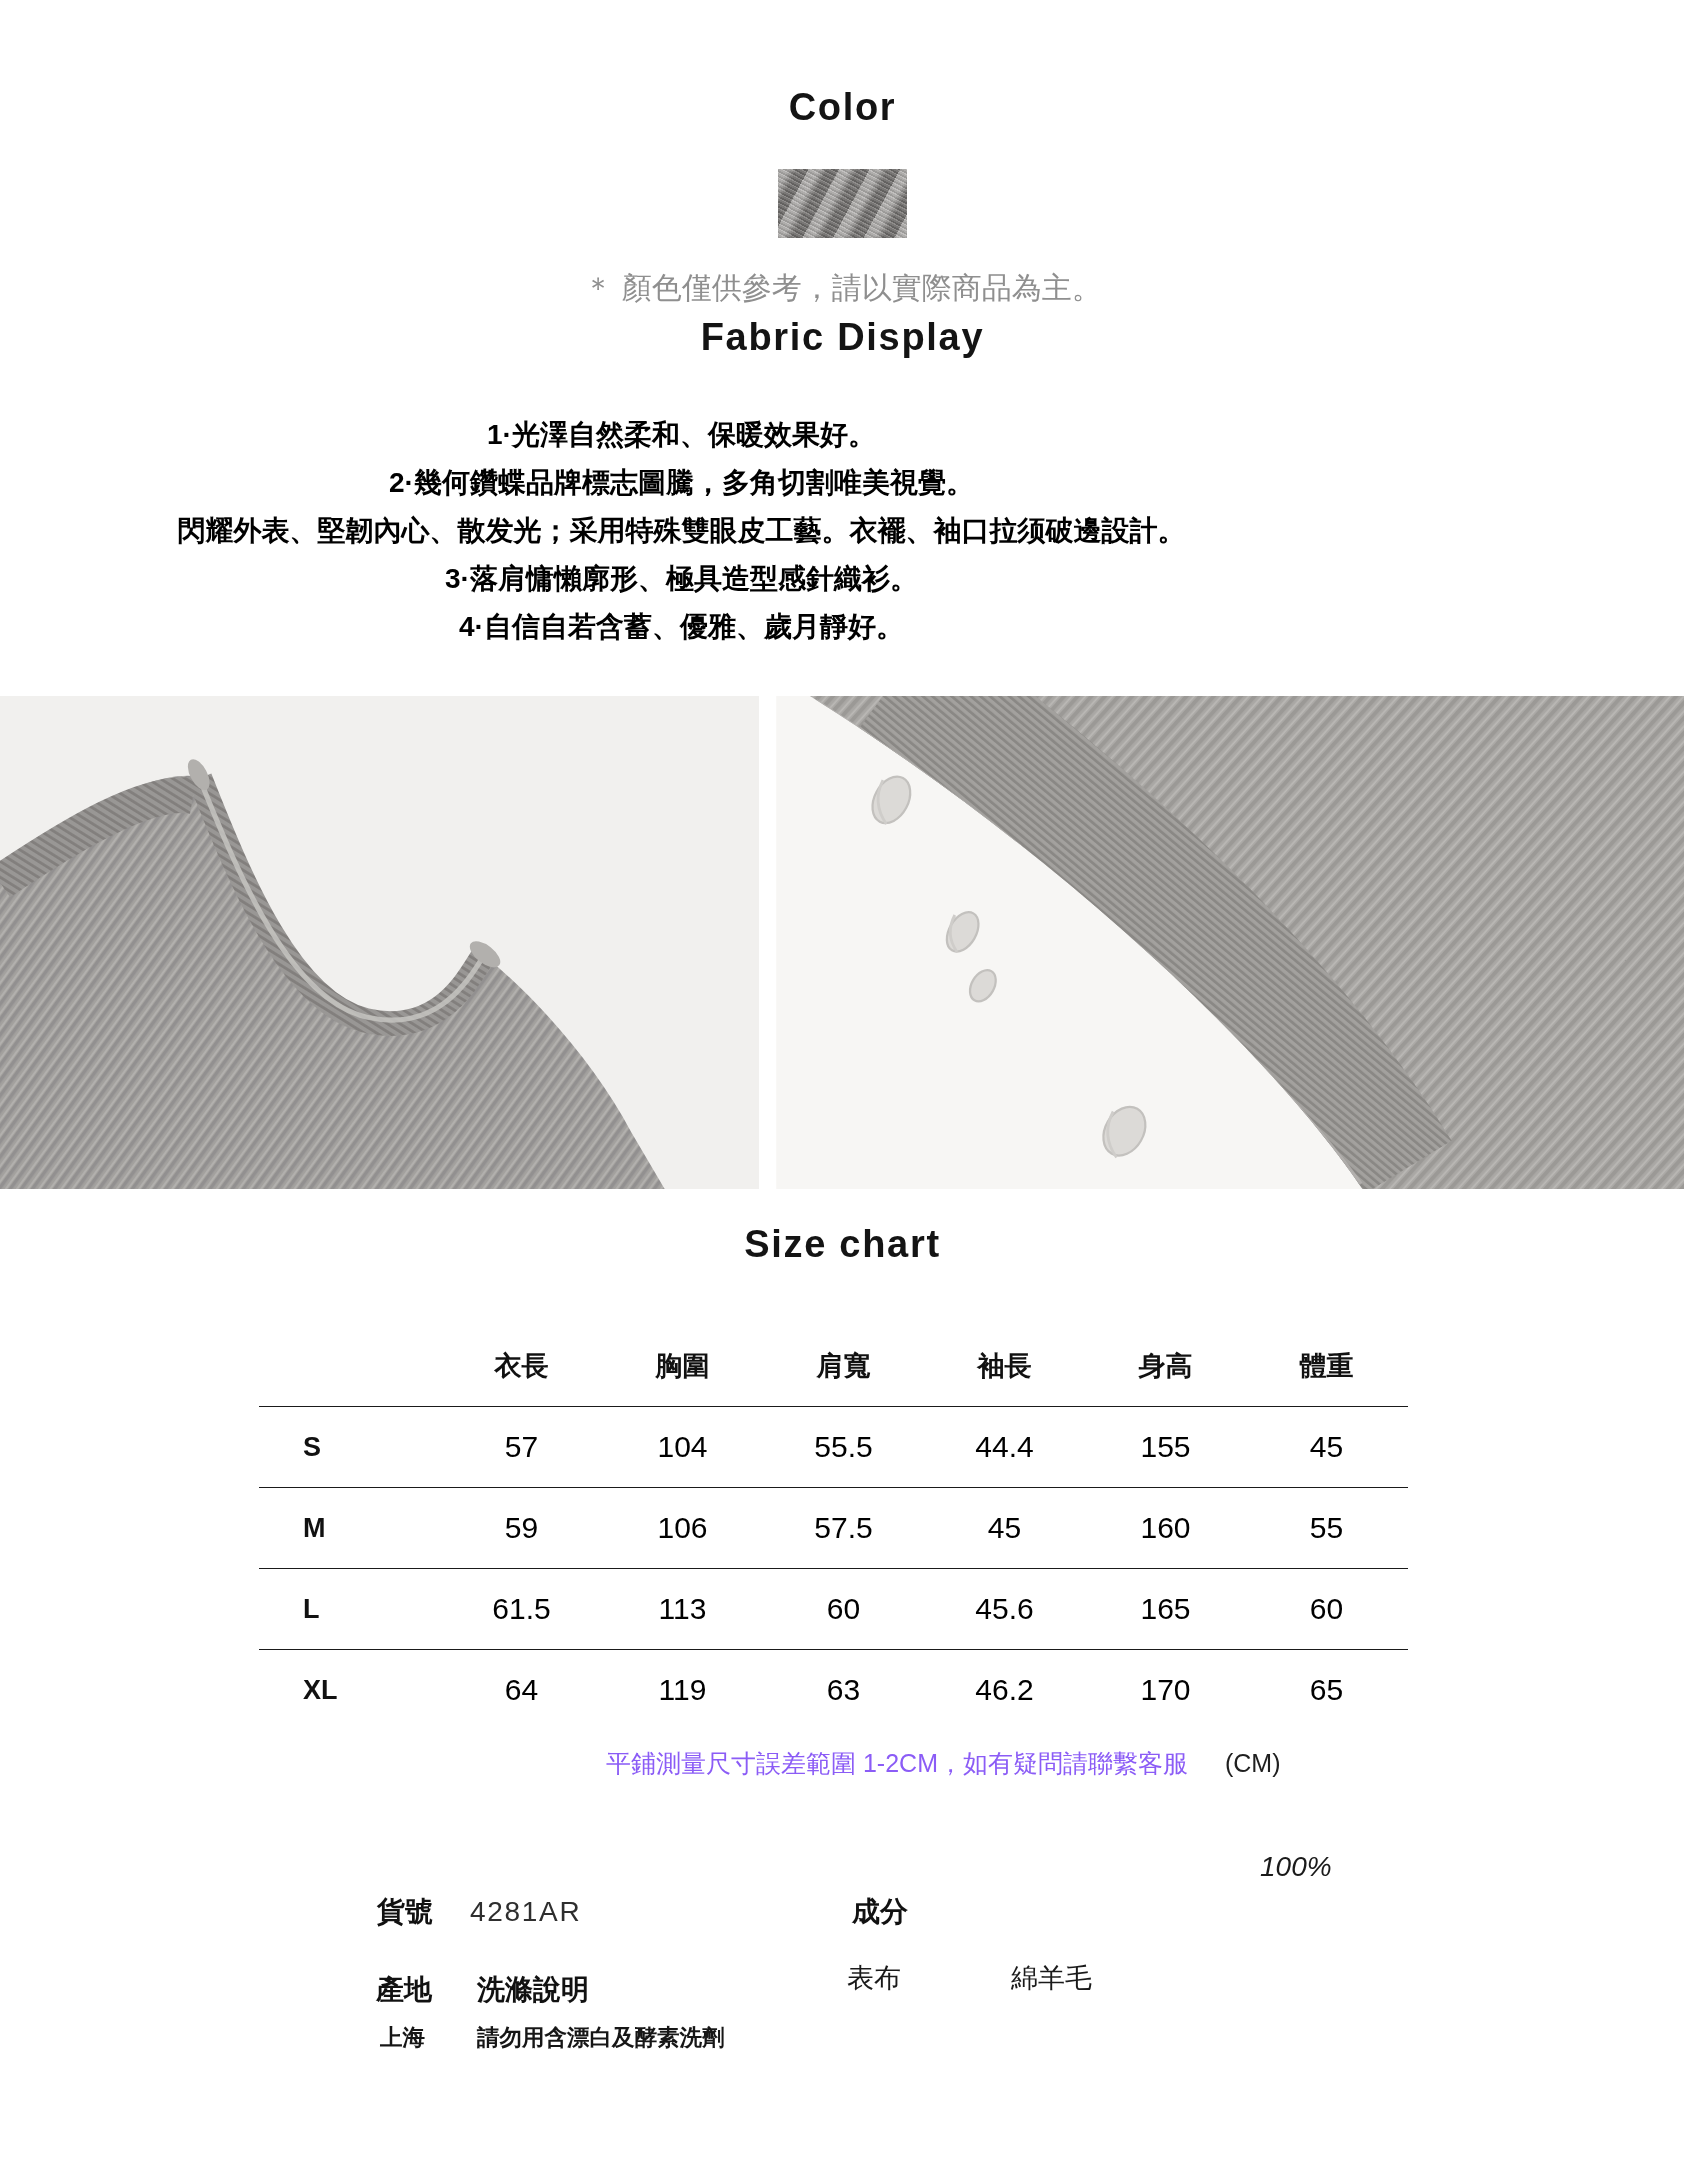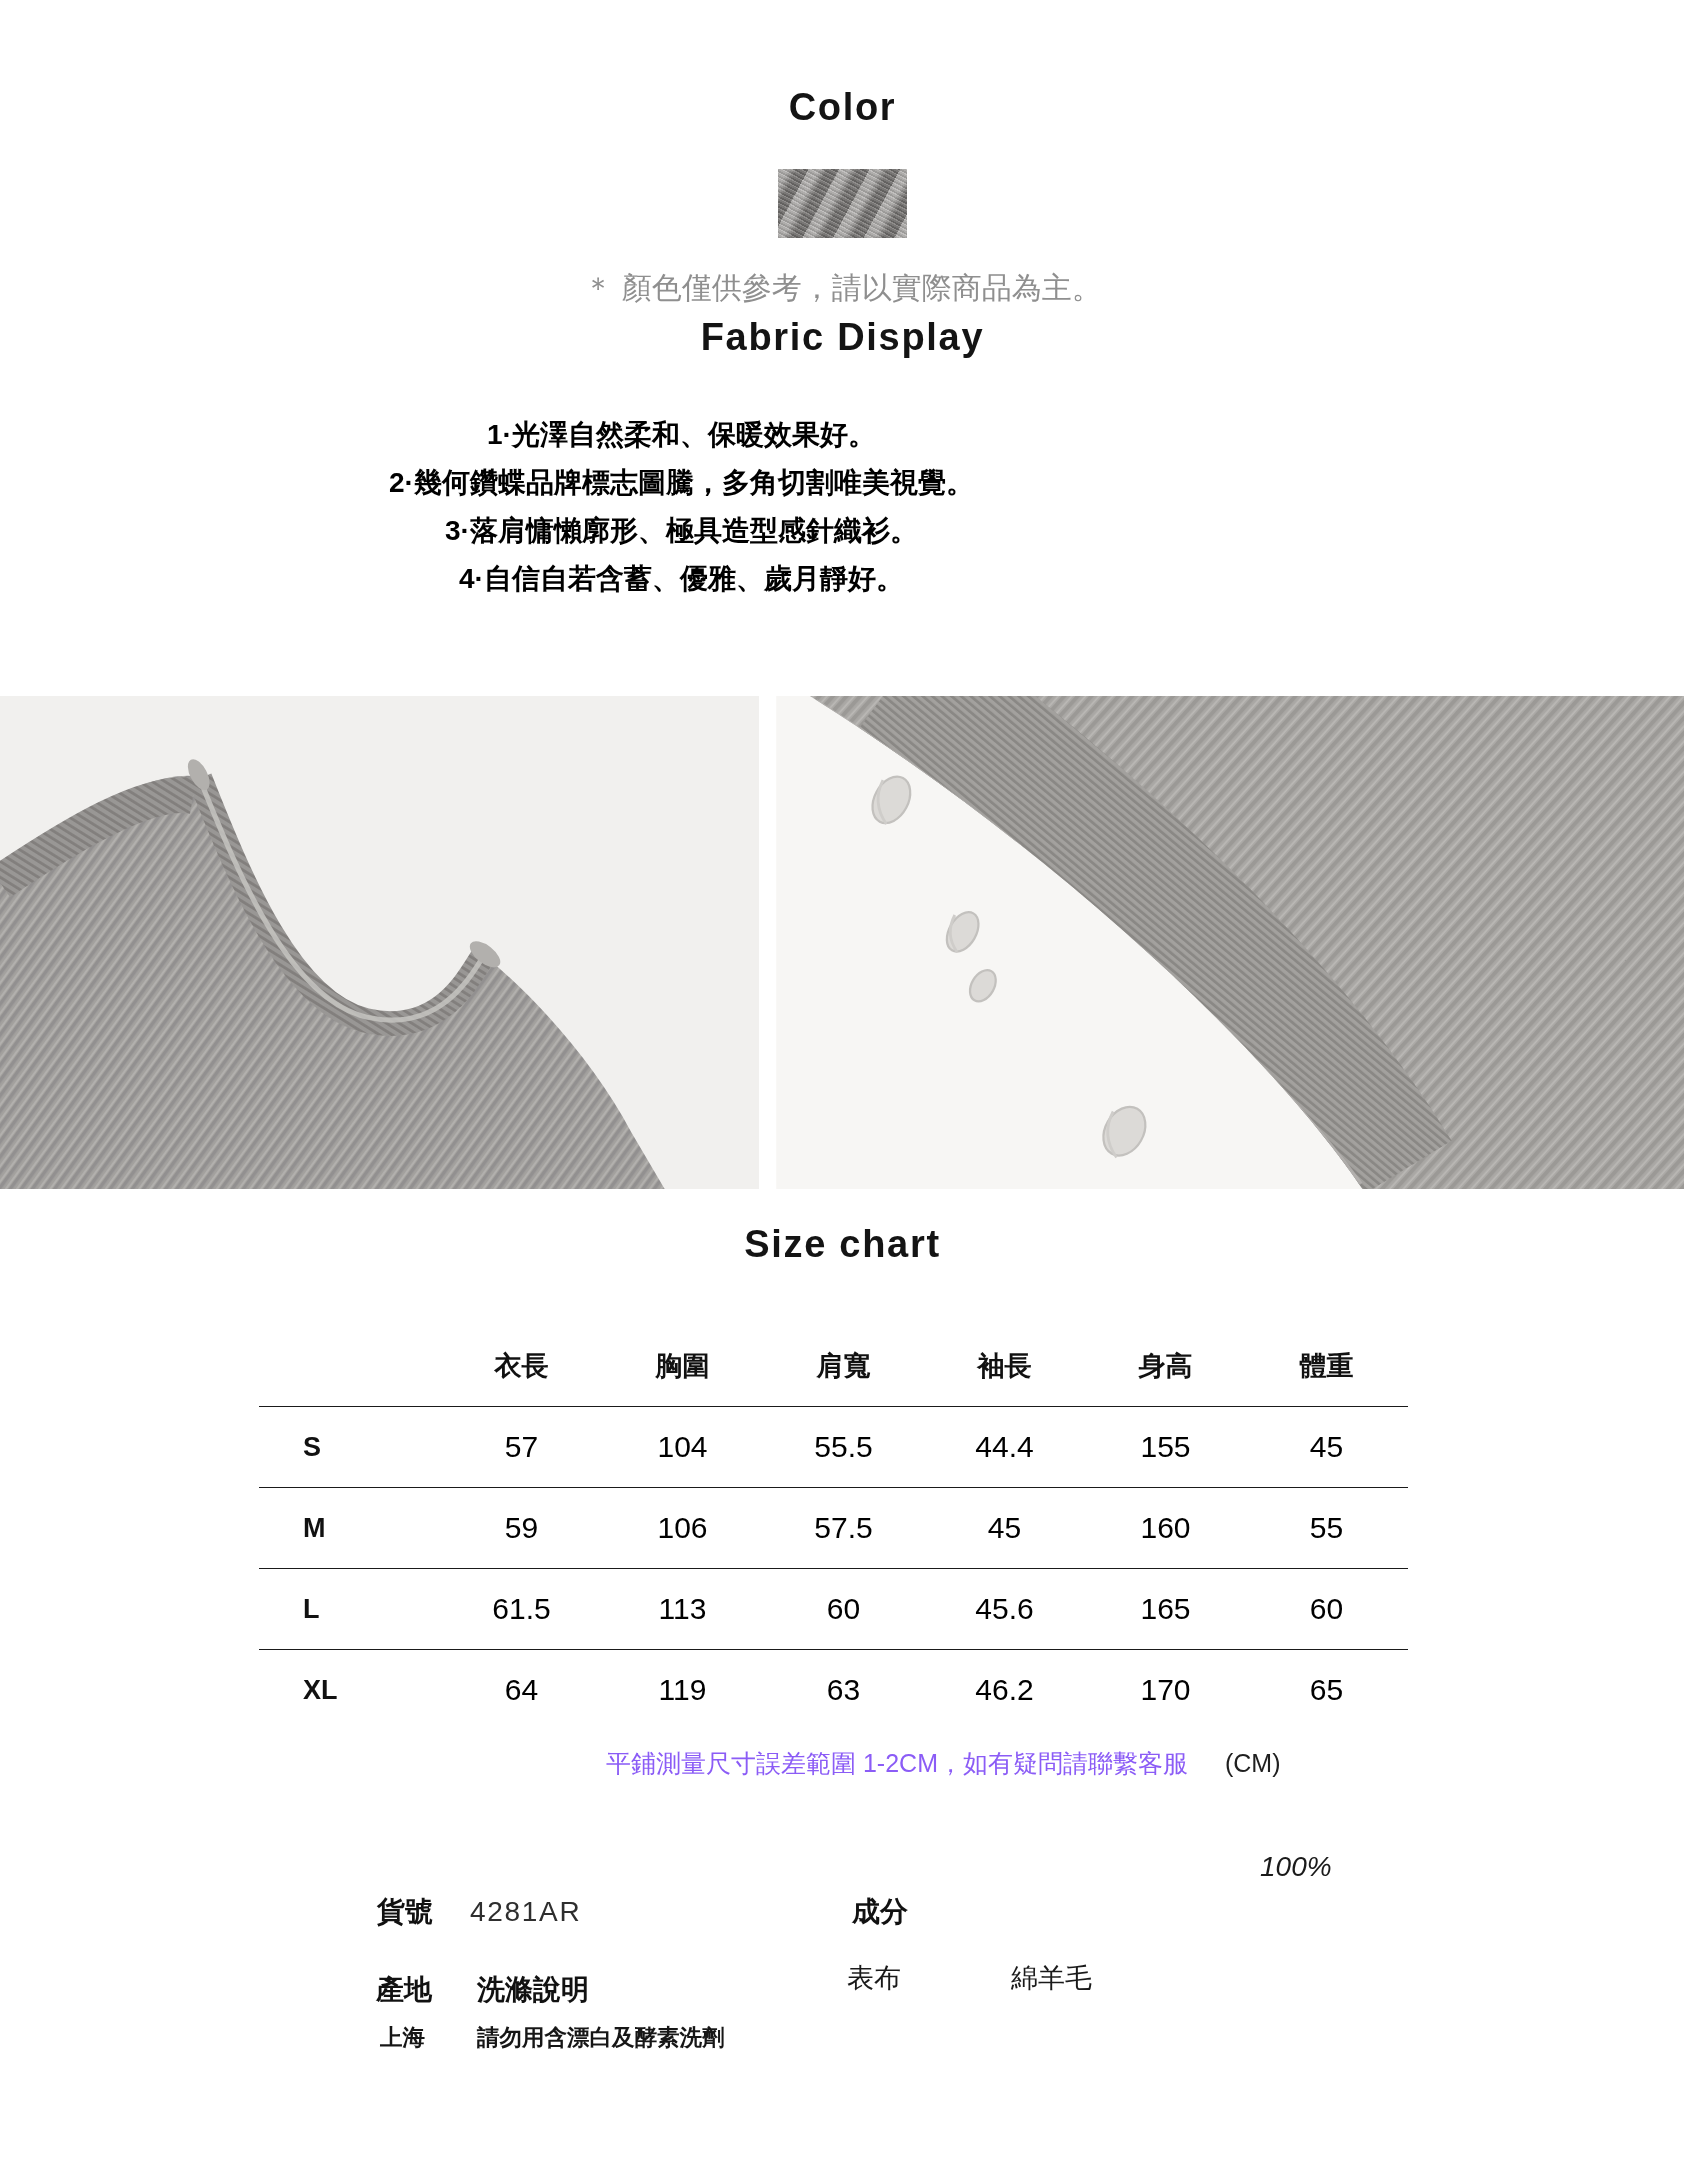--- a/index.html
+++ b/index.html
@@ -58,20 +58,21 @@
 
   <div class="swatch"></div>
 
   <div class="caption">＊ 顏色僅供參考，請以實際商品為主。</div>
 
   <h2 class="hd fabric-hd">Fabric Display</h2>
 
   <div class="features">
     <div class="feat">1·光澤自然柔和、保暖效果好。</div>
     <div class="feat">2·幾何鑽蝶品牌標志圖騰，多角切割唯美視覺。</div>
+    <div class="feat">閃耀外表、堅韌內心、散发光；采用特殊雙眼皮工藝。衣襬、袖口拉须破邊設計。</div>
     <div class="feat">3·落肩慵懶廓形、極具造型感針織衫。</div>
     <div class="feat">4·自信自若含蓄、優雅、歲月靜好。</div>
   </div>
 
   <div class="photos">
     <svg class="photo" width="759" height="493" viewBox="0 0 1352 878">
       <defs>
         <pattern id="knitL" patternUnits="userSpaceOnUse" width="16" height="16" patternTransform="rotate(36)">
           <rect width="16" height="16" fill="#a3a19e"></rect>
           <rect width="6" height="16" fill="#929090"></rect>

